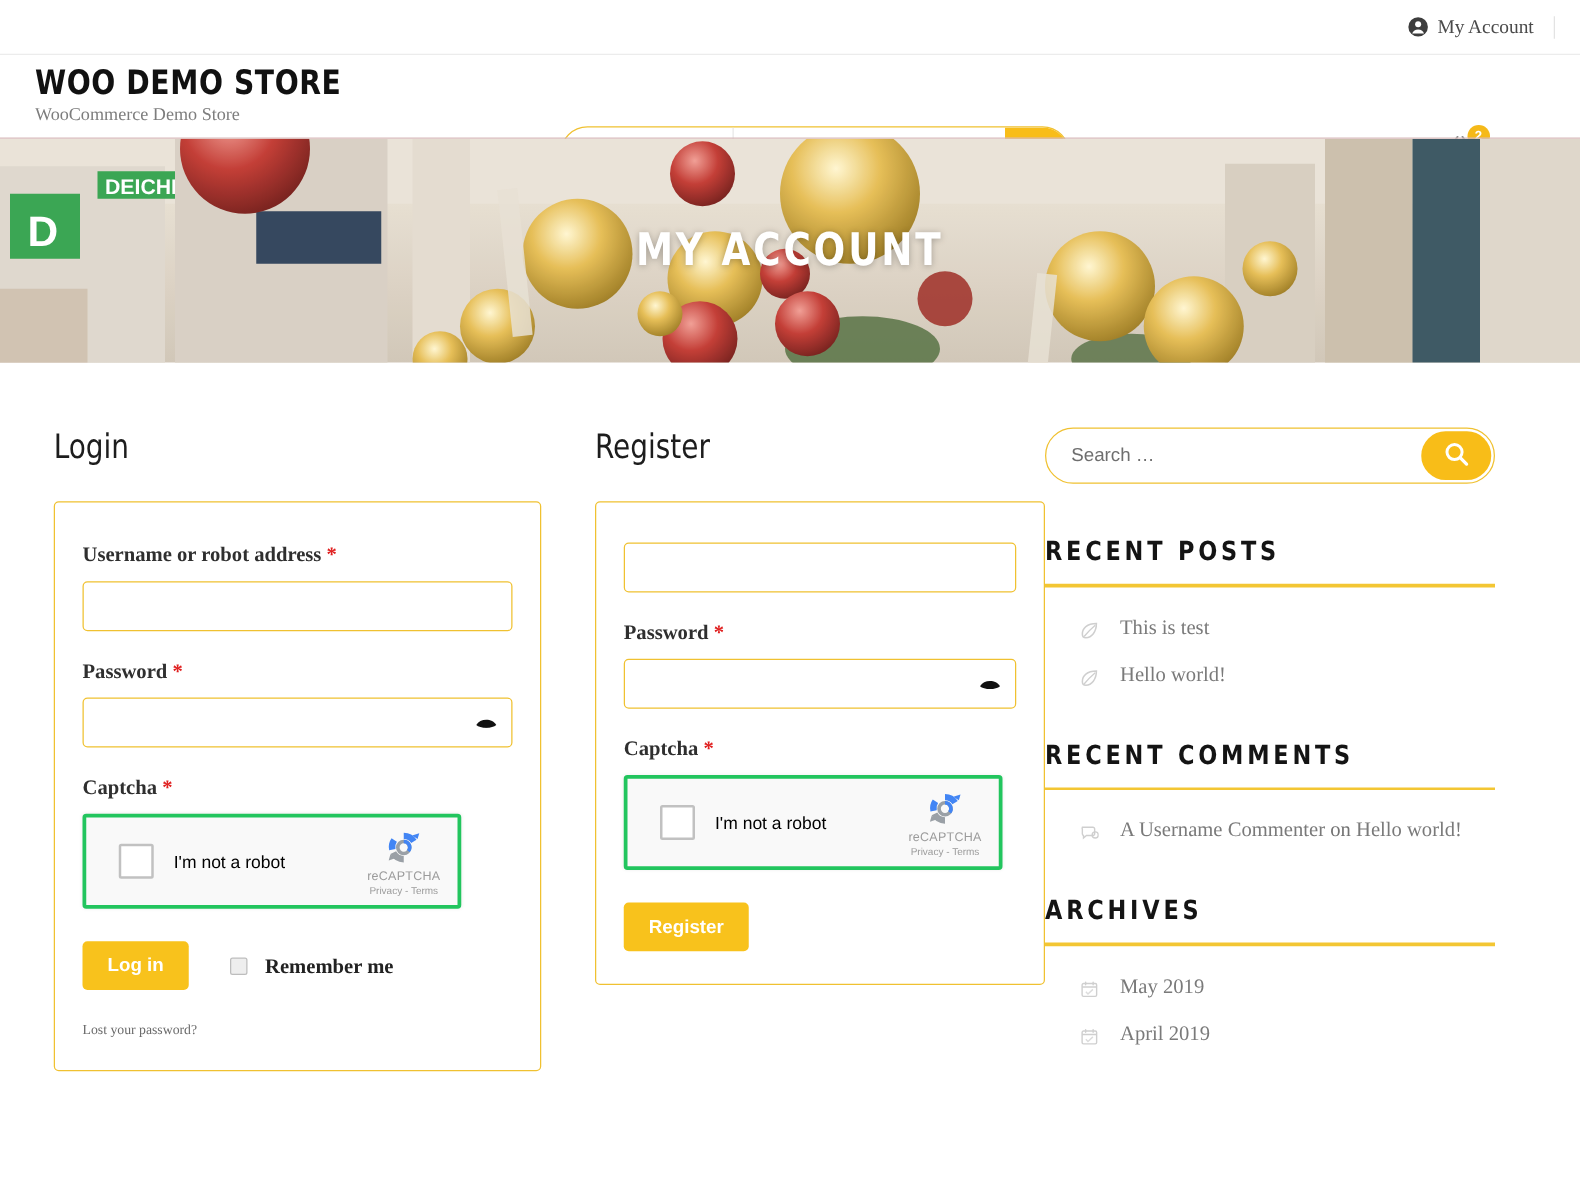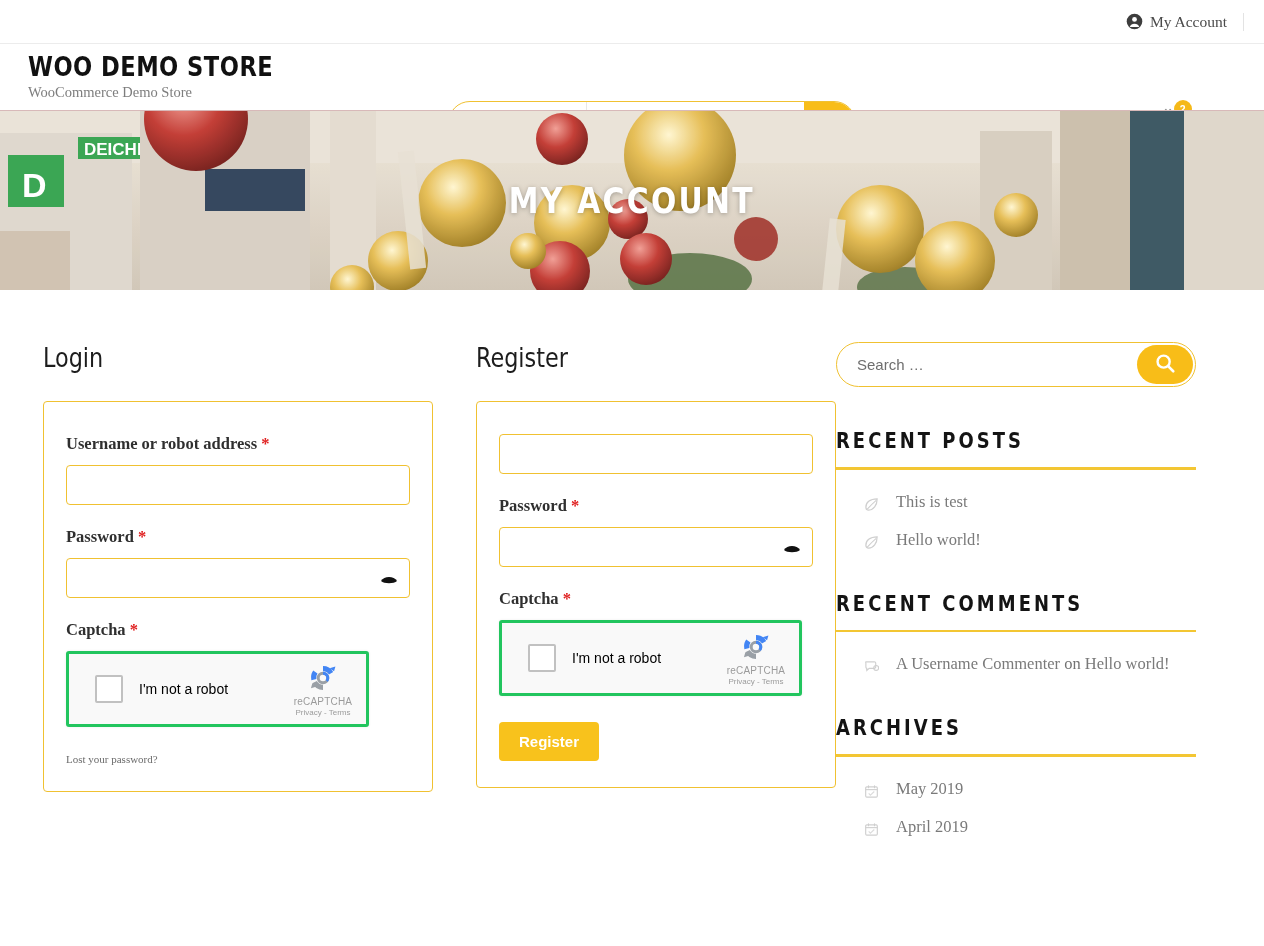--- a/index.html
+++ b/index.html
@@ -429,20 +429,25 @@
               <path d="M6.3 22.5 a14 14 0 0 1 2.2 -11.2 l5 3.3 a8.4 8.4 0 0 0 -1.3 6.7 z" fill="#4285f4"></path>
               <circle cx="20" cy="20" r="5.6" fill="none" stroke="#9aa0a6" stroke-width="3.4"></circle>
               <path d="M20 14.4 a5.6 5.6 0 0 1 4.4 9.1" fill="none" stroke="#4285f4" stroke-width="3.4"></path>
             </svg>
           </span>
           <div class="rc-name">reCAPTCHA</div>
           <div class="rc-terms">Privacy - Terms</div>
         </div>
       </div>
 
+      <div class="row-actions">
+        <button class="btn">Log in</button>
+        <span class="rm-box"></span>
+        <span class="rm-label">Remember me</span>
+      </div>
 
       <a class="lost-pw">Lost your password?</a>
     </div>
   </div>
 
   <div class="col-reg">
     <div class="col-heading">Register</div>
     <div class="form-card">
 
       <input class="txt-input" type="text" style="">

